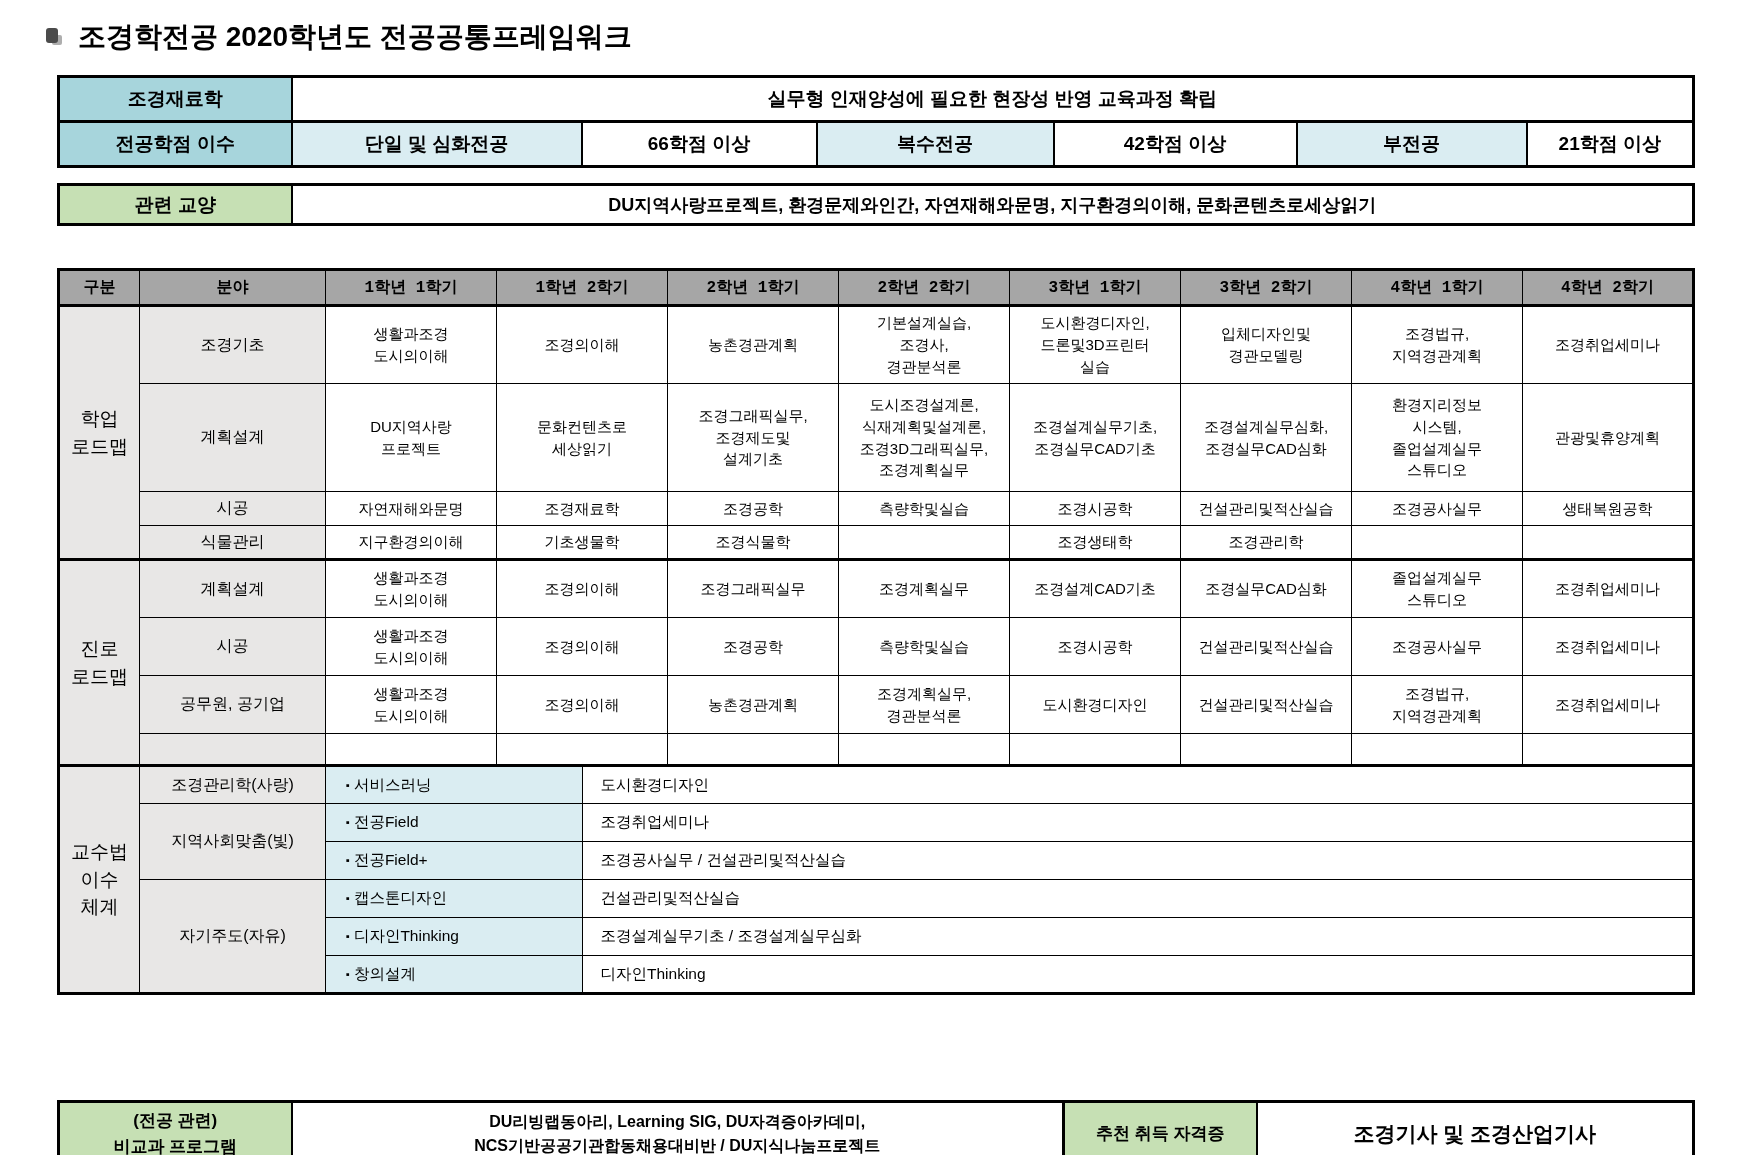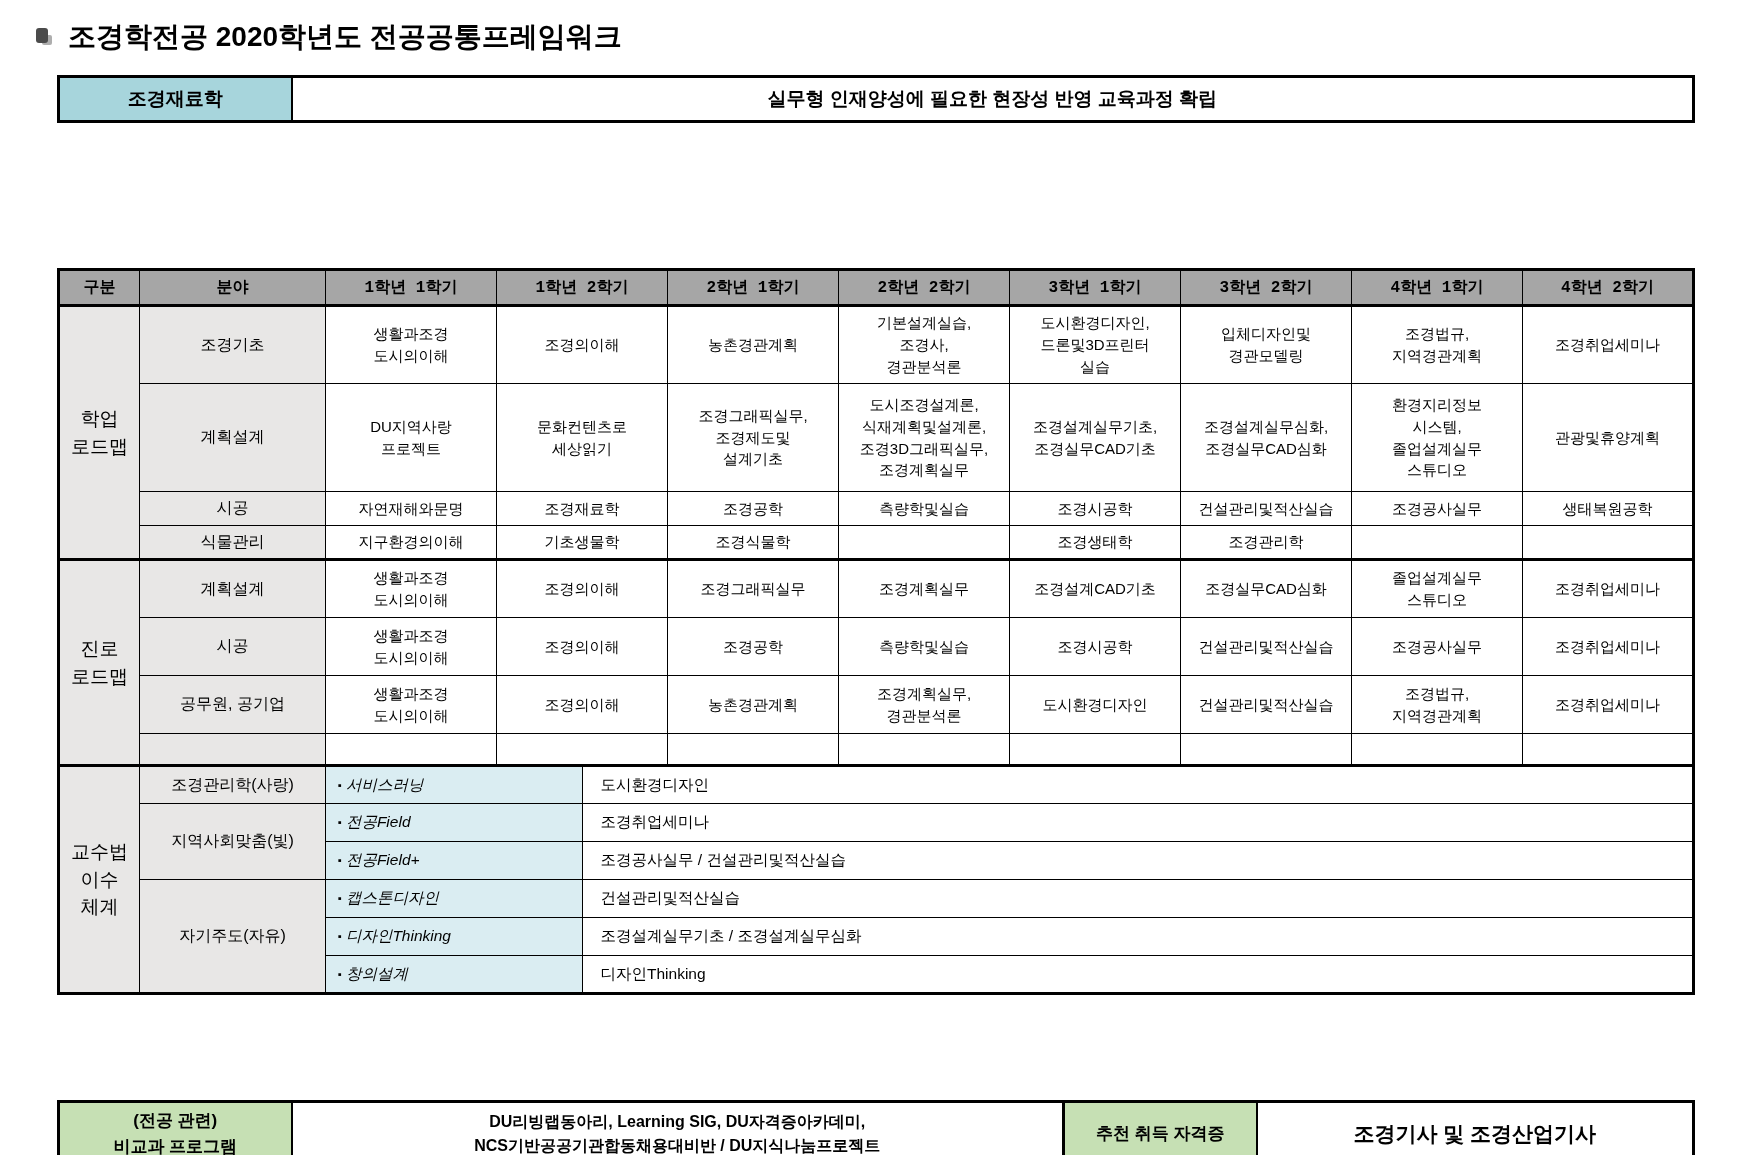--- a/index.html
+++ b/index.html
@@ -5,21 +5,21 @@
   * { margin:0; padding:0; box-sizing:border-box; }
   html,body { background:#fff; }
   body {
     width:1749px; height:1155px;
     font-family:"Liberation Sans","DejaVu Sans",sans-serif;
     color:#000; position:relative; overflow:hidden;
   }
   .page { position:relative; width:1749px; height:1155px; }
 
   
-  .doc-title { position:absolute; left:36px; top:18px; display:flex; align-items:center; gap:14px; }
+  .doc-title { position:absolute; left:46px; top:18px; display:flex; align-items:center; gap:14px; }
   .title-bullet { position:relative; width:18px; height:18px; display:inline-block; }
   .title-bullet::before { content:""; position:absolute; left:6px; top:7px; width:10px; height:10px; background:#aeaeae; border-radius:2px; }
   .title-bullet::after  { content:""; position:absolute; left:0px;  top:0px; width:12px; height:15px; background:#4b4b4b; border-radius:3px; }
   .doc-title h1 { font-size:28px; font-weight:bold; letter-spacing:0px; }
 
   
   table { border-collapse:collapse; table-layout:fixed; width:1635px; background:#fff; }
   td,th { border:1px solid #000; overflow:hidden; vertical-align:middle; padding:2px 4px; }
   .blk { position:absolute; left:57px; }
 
@@ -44,21 +44,21 @@
 
   
   #main-table { top:268px; }
   #main-table table { border:3px solid #000; }
   #main-table thead th { background:var(--hgray); font-size:16px; font-weight:bold; border-bottom:3px solid #000; }
   #main-table tr.hdr { height:36px;font-family:Liberation Mono, monospace; }
   .group-cell { background:var(--cgray); font-size:19px; text-align:center; white-space:pre-line; line-height:1.45; }
   .field-cell { background:var(--cgray); font-size:16px; text-align:center; }
   .sem-cell   { font-size:15px; text-align:center; white-space:pre-line; line-height:1.45; }
   tr.sec-start td { border-top:3px solid #000; }
-  .method-cell { background:var(--lblue); font-size:15.5px; text-align:left; padding-left:12px;font-style:italic; }
+  .method-cell { background:var(--lblue); font-size:15.5px; text-align:left; padding-left:20px; }
   .method-cell .bullet { font-size:11px; margin-right:4px; position:relative; top:-1px; }
   .courses-cell { font-size:15.5px; text-align:left; padding-left:18px; }
 
   
   #extra-table { top:1100px; }
   #extra-table table { border:3px solid #000; }
   #extra-table td { border-width:2px; font-weight:bold; text-align:center; white-space:pre-line; line-height:1.5; }
   #extra-table tr { height:64px; }
   .program-label { font-size:17px; }
   .program-content { font-size:16px; }
@@ -84,24 +84,47 @@
         <col style="width:237px">
           <col style="width:243px">
           <col style="width:230px">
           <col style="width:167px">
       </colgroup>
       <tbody>
           <tr>
         <td class="bg-teal">조경재료학</td>
         <td colspan="6">실무형 인재양성에 필요한 현장성 반영 교육과정 확립</td>
       </tr>
+      <tr>
+        <td class="bg-teal">전공학점 이수</td>
+        <td class="bg-blue">단일 및 심화전공</td>
+        <td>66학점 이상</td>
+        <td class="bg-blue">복수전공</td>
+        <td>42학점 이상</td>
+        <td class="bg-blue">부전공</td>
+        <td>21학점 이상</td>
+      </tr>
     </tbody>
       </table>
   </div>
 
+  <div id="liberal-table" class="blk">
+    <table>
+      <colgroup>
+          <col style="width:233px">
+          <col style="width:1402px">
+        </colgroup>
+      <tbody>
+          <tr>
+        <td class="bg-green liberal-label">관련 교양</td>
+        <td class="liberal-content">DU지역사랑프로젝트, 환경문제와인간, 자연재해와문명, 지구환경의이해, 문화콘텐츠로세상읽기</td>
+      </tr>
+    </tbody>
+      </table>
+  </div>
 
   <div id="main-table" class="blk">
     <table>
       <colgroup>
         <col style="width:81px">
           <col style="width:186px">
         <col style="width:85.5px">
           <col style="width:85.5px">
           <col style="width:85.5px">
           <col style="width:85.5px">

